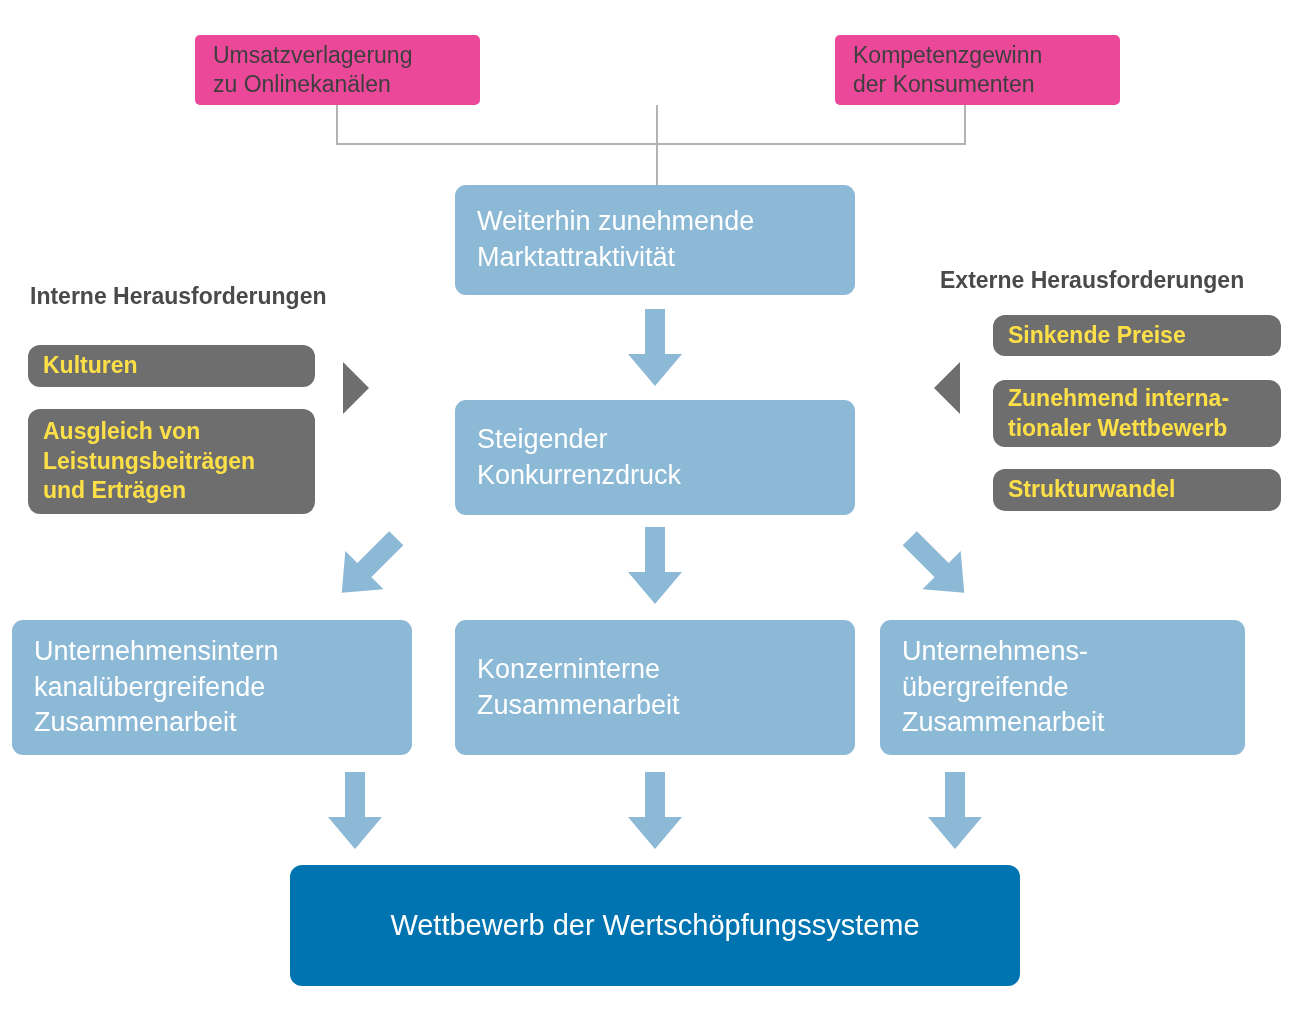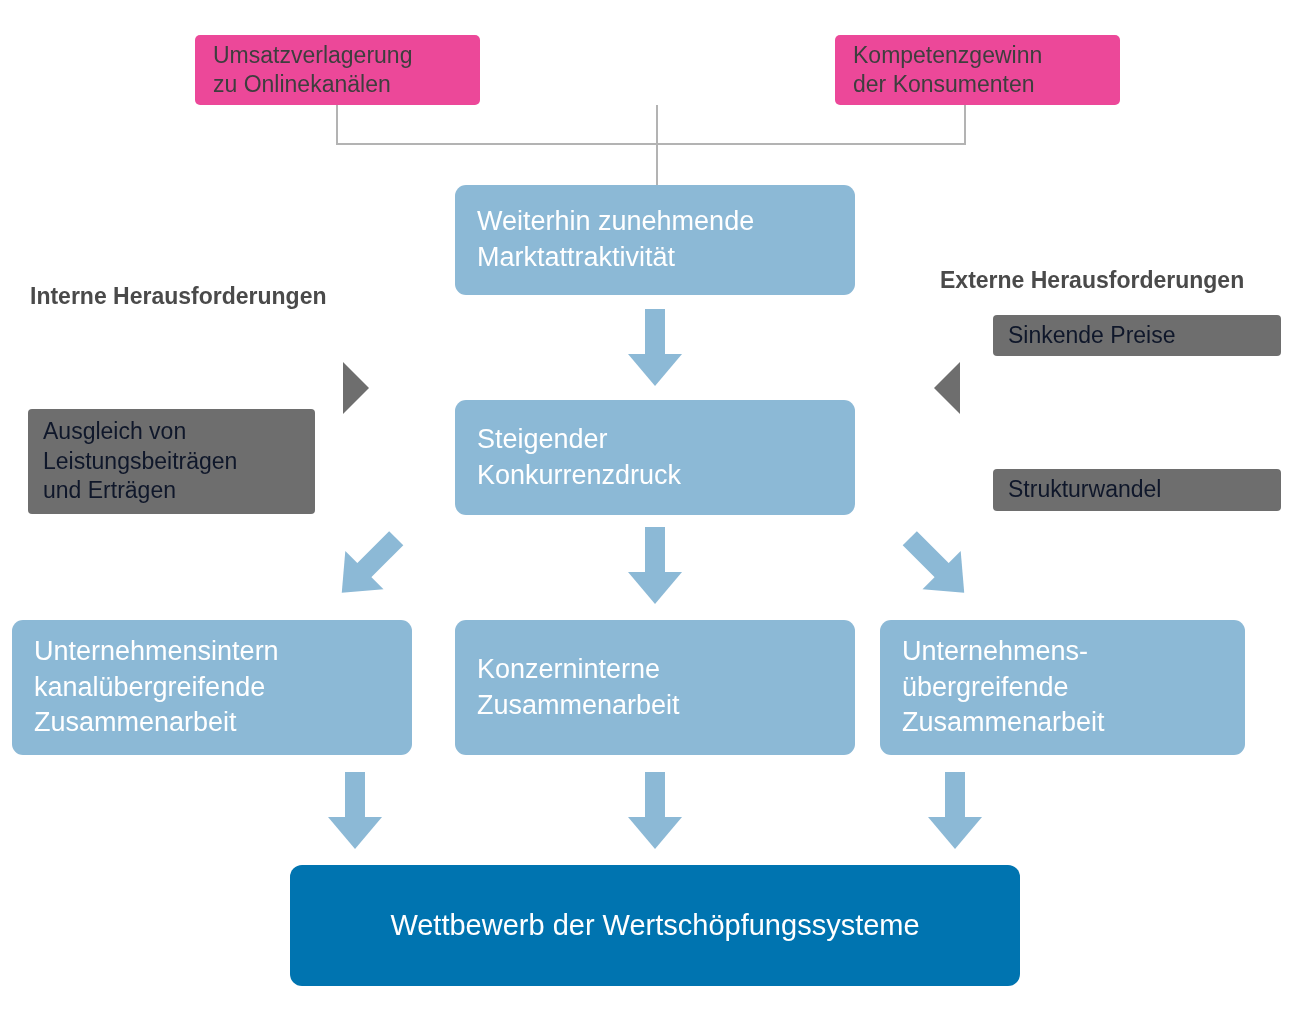--- a/index.html
+++ b/index.html
@@ -18,24 +18,25 @@
     display:flex; align-items:center;
     white-space:pre-line;
   }
   .gray-light {
     background:#ec4899; color:#3e3e3e;
     border-radius:5px;
     font-size:23px; line-height:1.28;
     padding:0 18px;
   }
   .gray-dark {
-    background:#6e6e6e; color:#0f172a;
-    border-radius:4px;
+    background:#6e6e6e; color:#fde047;
+    border-radius:12px;
     font-size:23px; line-height:1.28;
     padding:0 15px;
+    font-weight:bold;
   }
   .blue {
     background:#8cb9d6; color:#ffffff;
     border-radius:11px;
     font-size:27px; line-height:1.33;
     padding:8px 22px;
   }
   .darkblue {
     background:#0074b0; color:#ffffff;
     border-radius:12px;
@@ -95,26 +96,29 @@
   <div class="line" style="left:656px;top:105px;width:2px;height:80px;"></div>
   <div class="line" style="left:964px;top:105px;width:2px;height:40px;"></div>
   <div class="line" style="left:336px;top:143px;width:630px;height:2px;"></div>
 
   <div class="box blue" style="left:455px;top:185px;width:400px;height:110px;">Weiterhin zunehmende
 Marktattraktivität</div>
 
   <div class="heading" style="left:30px;top:275px;margin-top:8px;">Interne Herausforderungen</div>
   <div class="heading" style="left:940px;top:267px;">Externe Herausforderungen</div>
 
+  <div class="box gray-dark" style="left:28px;top:345px;width:287px;height:42px;">Kulturen</div>
   <div class="box gray-dark" style="left:28px;top:409px;width:287px;height:105px;">Ausgleich von
 Leistungsbeiträgen
 und Erträgen</div>
   <div class="tri-right" style="left:343px;top:362px;"></div>
 
   <div class="box gray-dark" style="left:993px;top:315px;width:288px;height:41px;">Sinkende Preise</div>
+  <div class="box gray-dark" style="left:993px;top:380px;width:288px;height:67px;">Zunehmend interna-
+tionaler Wettbewerb</div>
   <div class="box gray-dark" style="left:993px;top:469px;width:288px;height:42px;">Strukturwandel</div>
   <div class="tri-left" style="left:934px;top:362px;"></div>
 
   <div class="arrow" style="left:628px;top:309px;">
     <div class="stem"></div>
     <div class="head"></div>
   </div>
 
   <div class="box blue" style="left:455px;top:400px;width:400px;height:115px;">Steigender
 Konkurrenzdruck</div>

